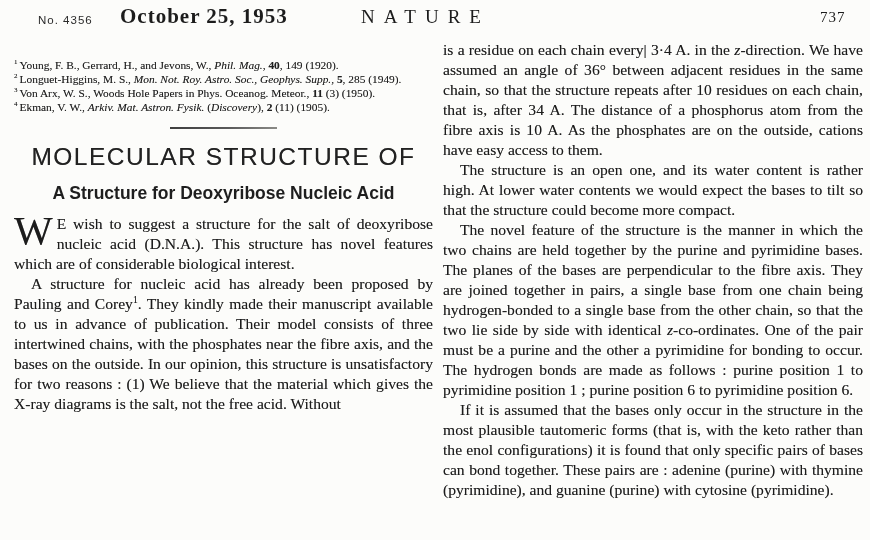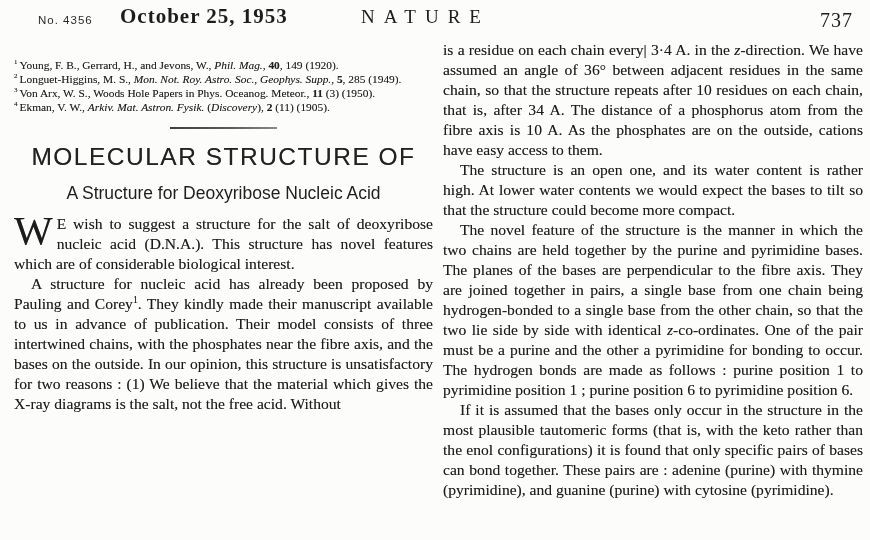--- a/index.html
+++ b/index.html
@@ -28,21 +28,21 @@
     font-weight:bold;font-size:21px;letter-spacing:1px;
   }
   .journal{
     left:346px;top:6px;width:150px;text-align:center;
     font-family:"Liberation Serif",serif;
     font-size:19px;letter-spacing:9px;text-indent:9px;
   }
   .pagenum{
     left:820px;top:9px;
     font-family:"Liberation Serif",serif;
-    font-size:20px;letter-spacing:1px;
+    font-size:15px;letter-spacing:1px;
   }
   
   .col{position:absolute;top:40px;}
   .col-left{left:14px;width:419px;}
   .col-right{left:443px;width:420px;}
   
   .bt{
     font-family:"Liberation Serif",serif;
     font-size:15.6px;line-height:20px;
     text-align:justify;
@@ -74,21 +74,21 @@
     font-family:"Liberation Sans",sans-serif;
     font-weight:400;
     font-size:24.5px;line-height:27px;
     letter-spacing:1.5px;
     text-align:center;color:#222222;
     text-shadow:0 0 0.5px rgba(28,28,28,0.5);
   }
   .subtitle{
     margin-top:14px;
     font-family:"Liberation Sans",sans-serif;
-    font-weight:normal;
+    font-weight:bold;
     font-size:17.5px;line-height:19px;
     text-align:center;color:#1e1e1e;
   }
   
   .opening{margin-top:11px;}
   .dropcap{
     float:left;
     font-family:"Liberation Serif",serif;
     font-size:41px;line-height:33px;
     height:37px;

